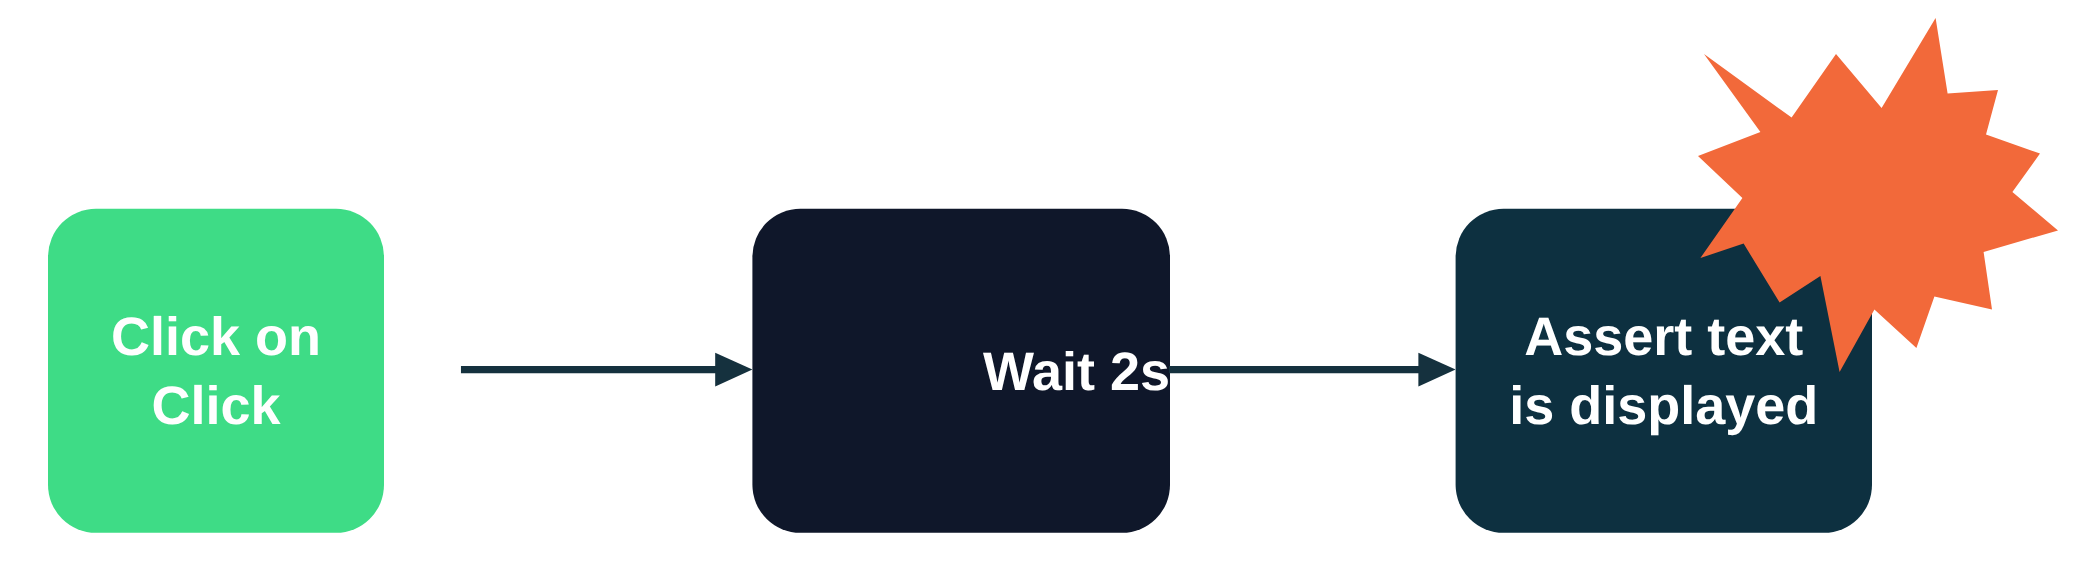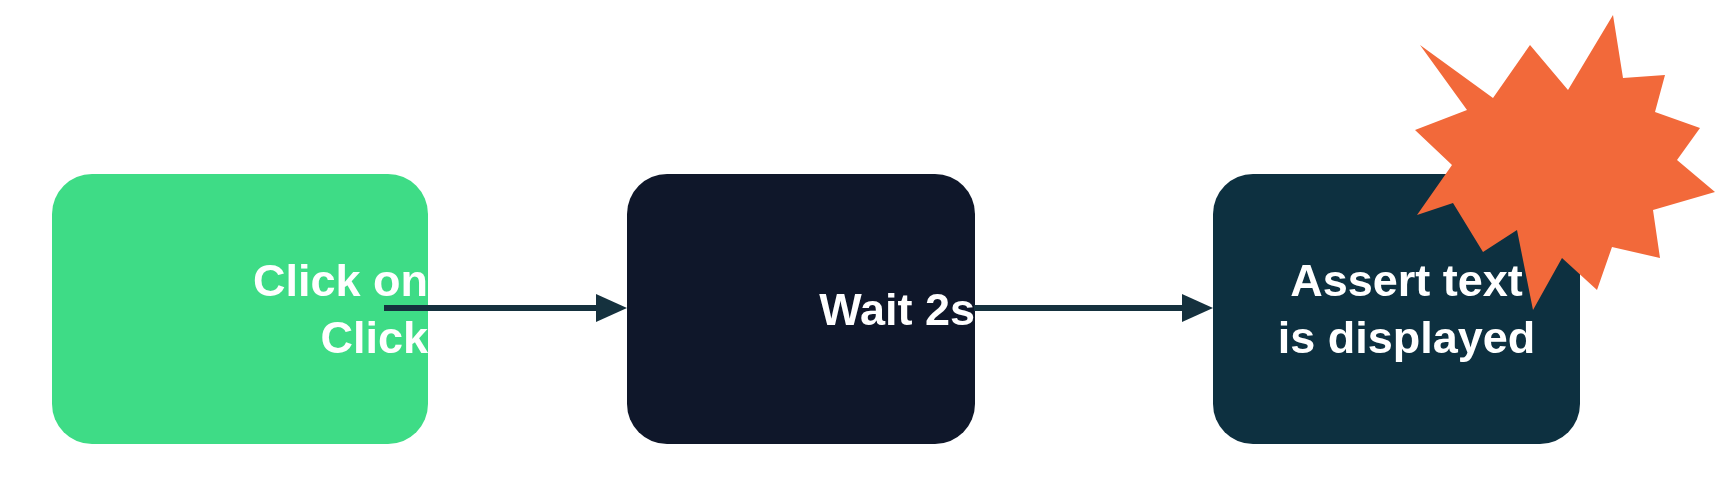--- a/index.html
+++ b/index.html
@@ -23,21 +23,21 @@
     flex-direction: column;
     align-items: center;
     justify-content: center;
     text-align: center;
     color: #ffffff;
     font-size: 45px;
     font-weight: 700;
     line-height: 57px;
     z-index: 1;
   }
-  .node-1 { left: 52px;   width: 376px; align-items: flex-end; }
+  .node-1 { left: 40px;   width: 280px; }
   .node-2 { left: 627px;  width: 348px; }
   .node-3 { left: 1213px; width: 347px; }
   .connector {
     position: absolute;
     top: 288px;
     height: 40px;
     z-index: 2;
     display: block;
   }
   .connector-1 { left: 384px; width: 243px; }
@@ -70,21 +70,21 @@
   <div class="node node-2" style="background-color: #0f172a; align-items: flex-end;">
     <div>Wait 2s</div>
     <div></div>
   </div>
 
   <svg class="connector connector-2" viewBox="0 0 239 40" aria-hidden="true">
     <line x1="0" y1="20" x2="212" y2="20" stroke-width="6" stroke="#15313E"></line>
     <polygon points="208,6 239,20 208,34" fill="#15313E"></polygon>
   </svg>
 
-  <div class="node node-3" style="background-color: rgb(13, 48, 64); padding-left: 20px;">
+  <div class="node node-3" style="background-color: rgb(13, 48, 64);">
     <div>Assert text</div>
     <div>is displayed</div>
   </div>
 
   <svg class="burst" viewBox="1410 10 310 305" aria-hidden="true">
     <polygon points="1420,45 1493,98 1530,45 1568,90 1613,15 1623,78 1665,75 1655,112 1700,128 1677,160 1715,192 1653,210 1660,258 1612,247 1597,290 1562,258 1533,310 1517,230 1483,252 1453,203 1417,215 1452,165 1415,130 1467,110" fill="#F2693A"></polygon>
   </svg>
 
 </div>
 

